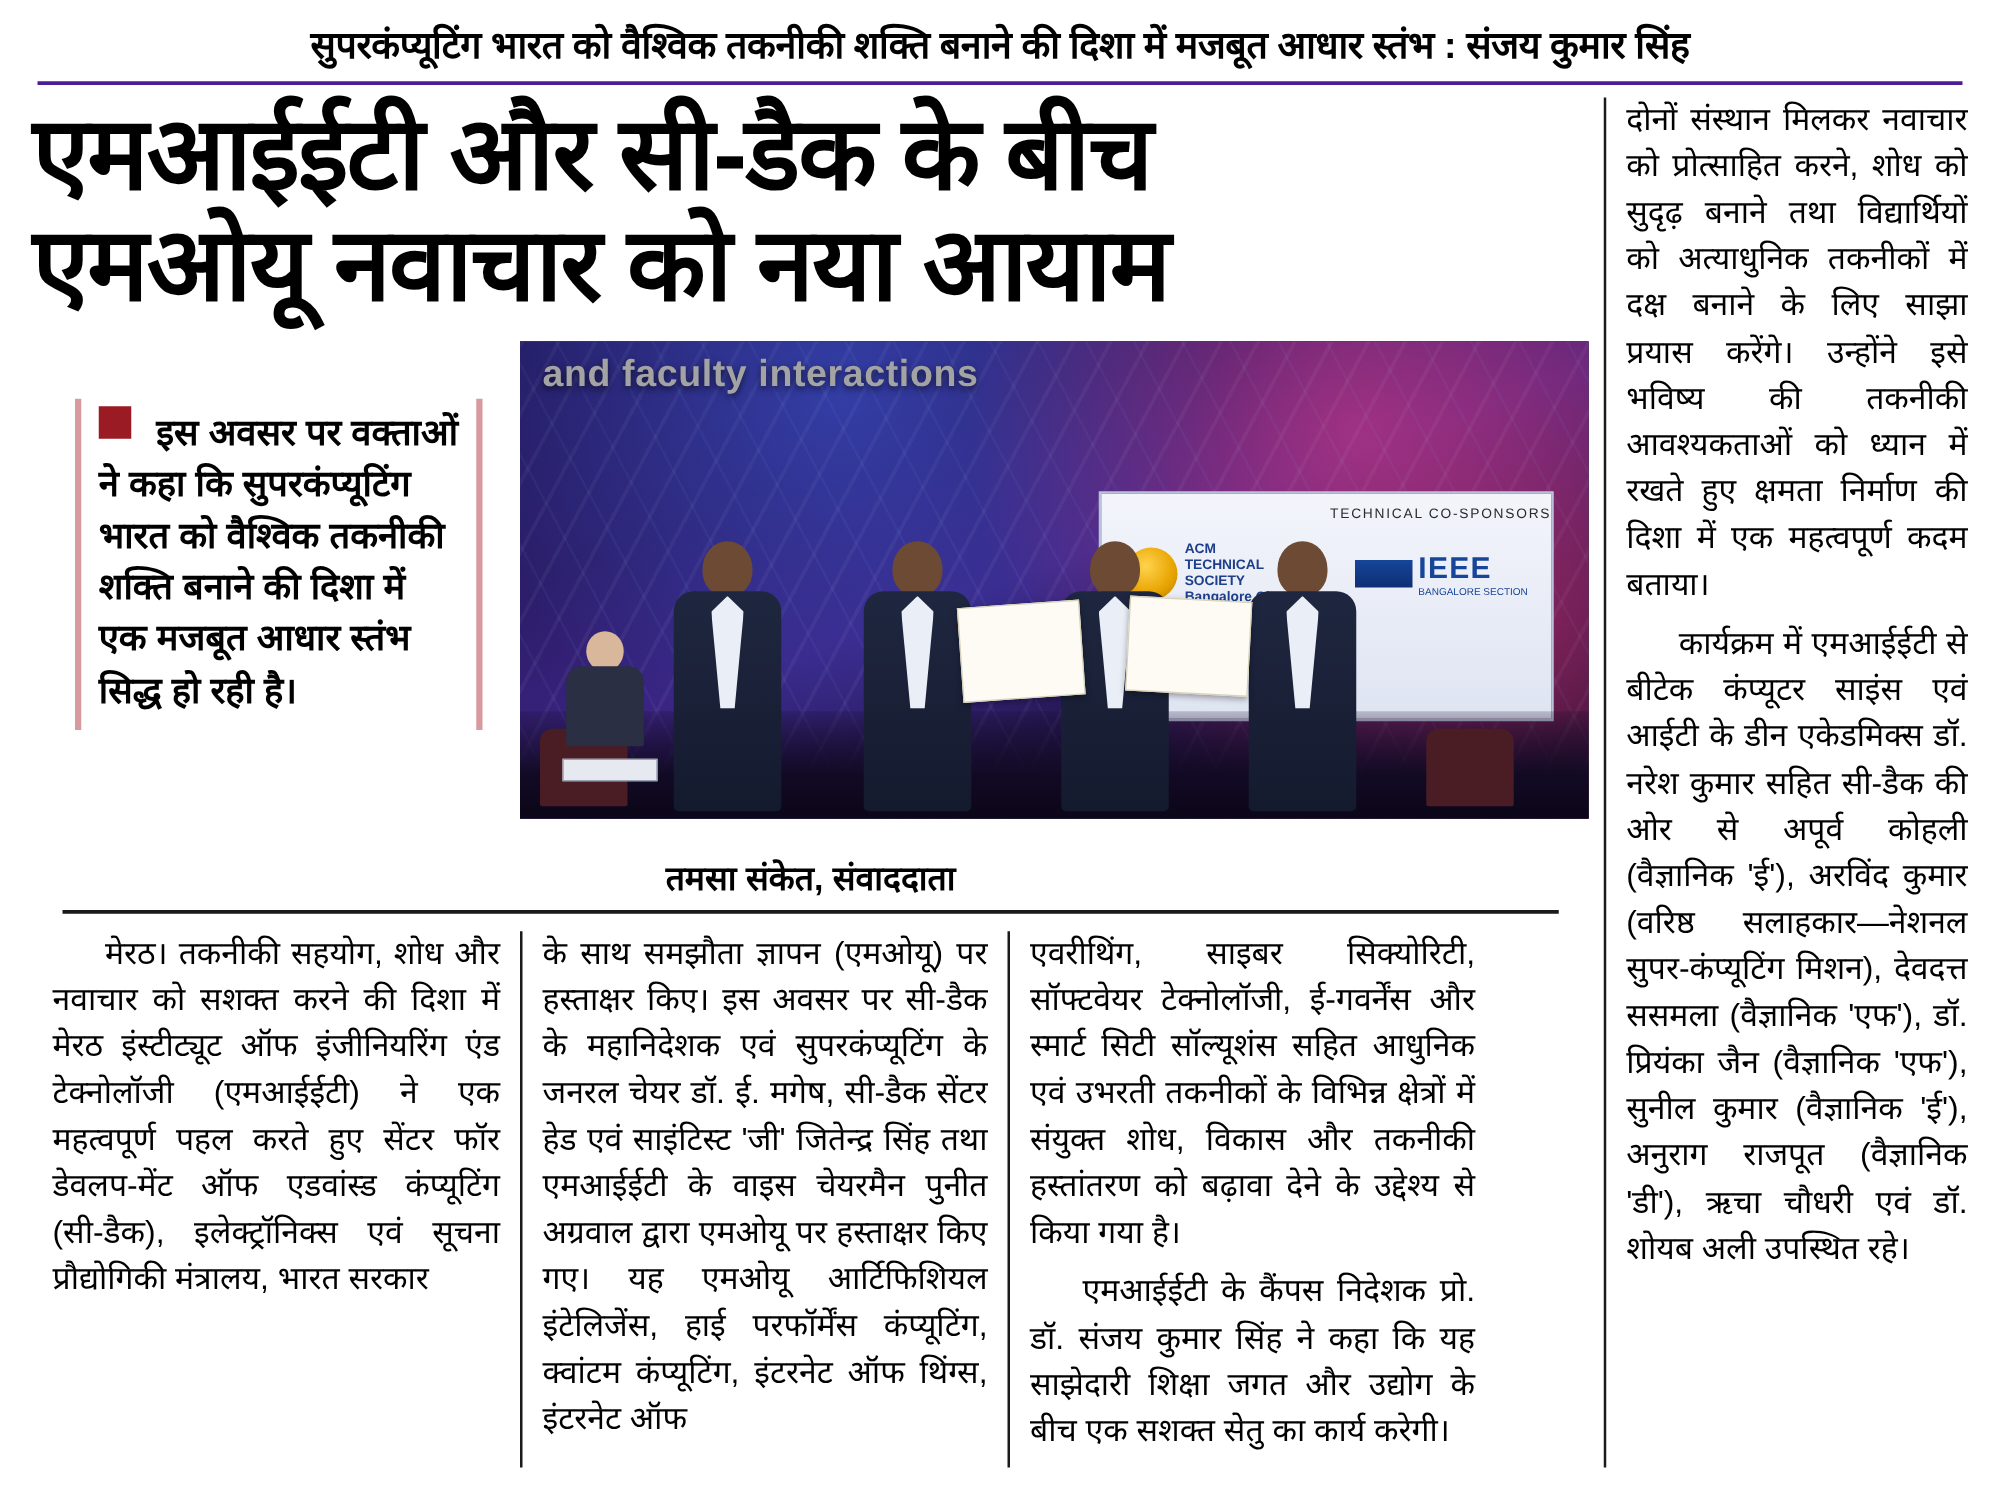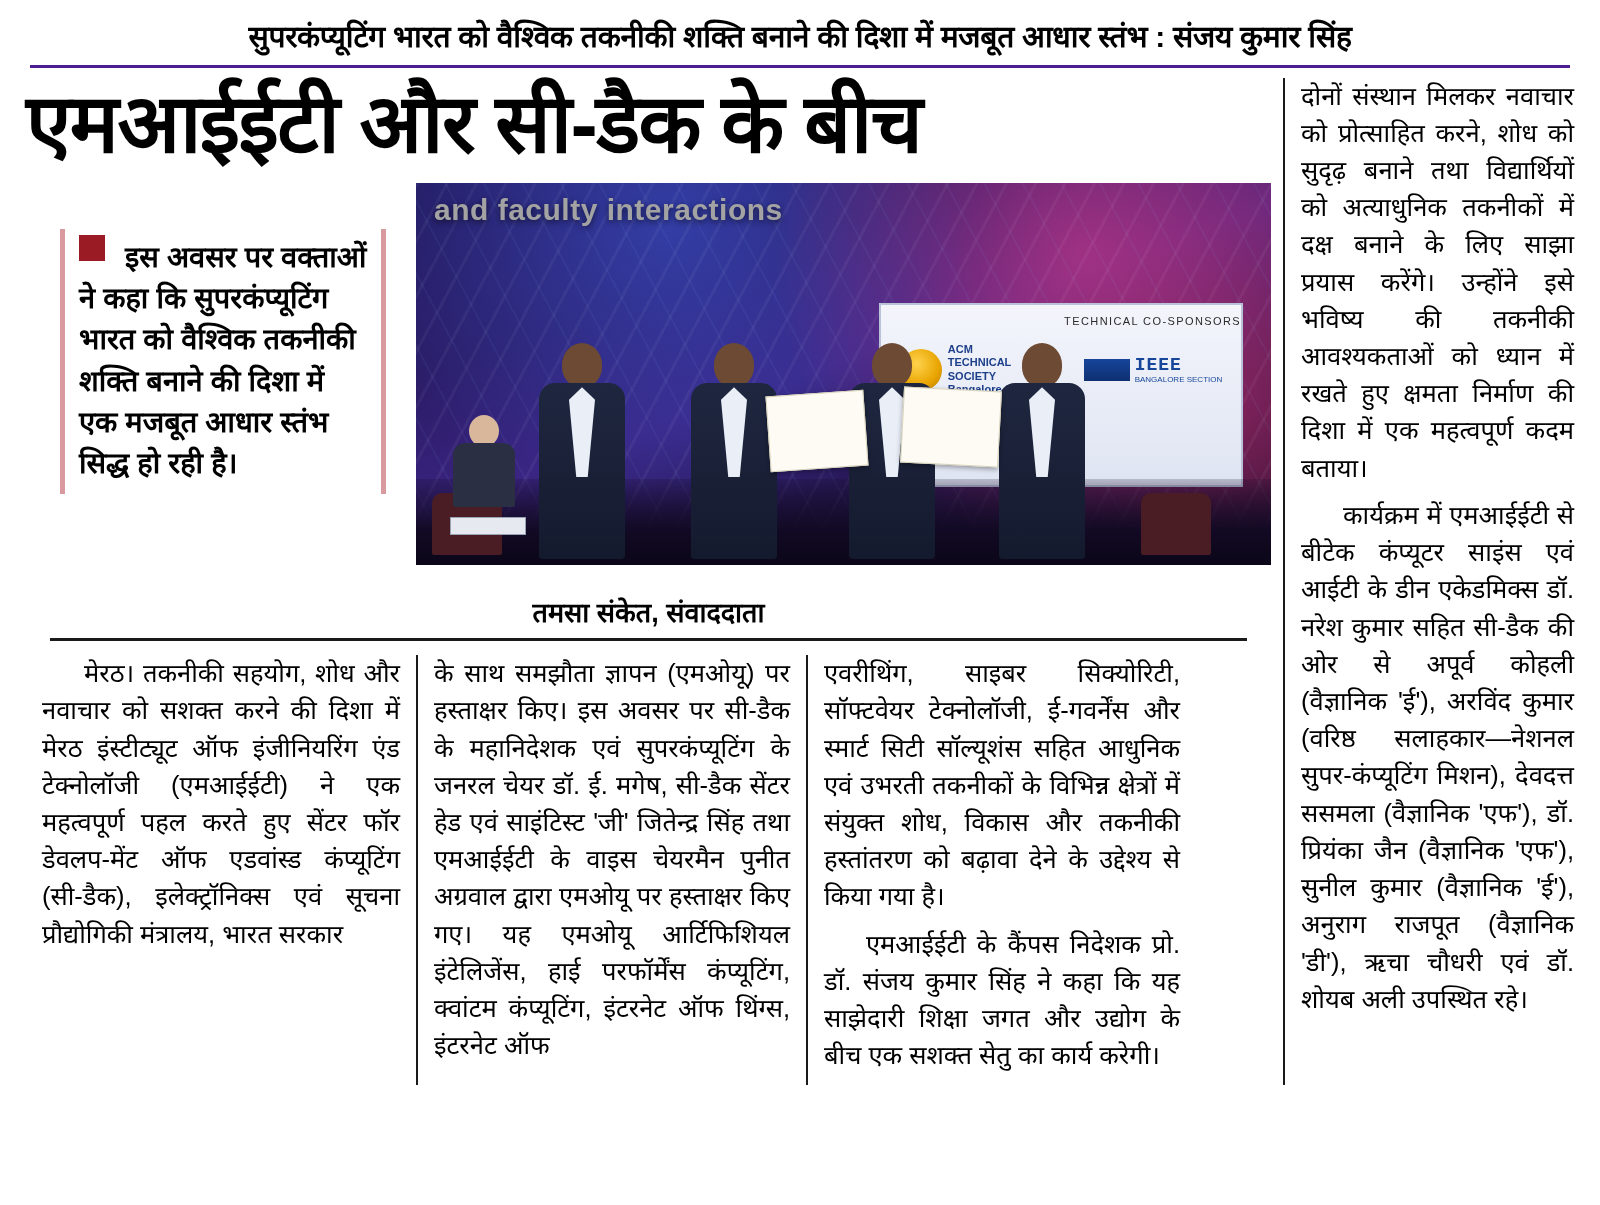--- a/index.html
+++ b/index.html
@@ -174,22 +174,22 @@
     font-size: 11px; line-height: 1.2; color: #1d3f8a; font-weight: bold;
   }
   .logo-ieee {
     display: flex; align-items: center; gap: 5px;
   }
   .ieee-mark {
     width: 46px; height: 22px;
     background: linear-gradient(180deg,#16459a 0%, #0e2f72 100%);
   }
   .ieee-text {
-    font-family: Liberation Mono, monospace;
-    font-size: 18px; font-weight: bold; color: #16459a; letter-spacing: 1px;
+    font-family: Liberation Sans, sans-serif;
+    font-size: 24px; font-weight: bold; color: #16459a; letter-spacing: 1px;
   }
   .stage-floor {
     position: absolute; left: 0; right: 0; bottom: 0; height: 86px;
     background: linear-gradient(180deg, rgba(22,12,40,0.2) 0%, #120a24 60%, #0b0618 100%);
   }
   .person {
     position: absolute;
     bottom: 6px;
     width: 92px;
     height: 216px;
@@ -295,20 +295,21 @@
 <div class="page">
 
   <div class="kicker">सुपरकंप्यूटिंग भारत को वैश्विक तकनीकी शक्ति बनाने की दिशा में मजबूत आधार स्तंभ : संजय कुमार सिंह</div>
 
   <div class="body-wrap">
 
     <div class="left-zone">
 
       <h1 class="headline">
         <span class="l1">एमआईईटी और सी-डैक के बीच</span>
+        <span class="l2">एमओयू नवाचार को नया आयाम</span>
       </h1>
 
       <div class="mid-band">
 
         <div class="quote-col">
           <div class="quote-box">
             <div class="quote-text">इस अवसर पर वक्ताओं ने कहा कि सुपरकंप्यूटिंग भारत को वैश्विक तकनीकी शक्ति बनाने की दिशा में एक मजबूत आधार स्तंभ सिद्ध हो रही है।</div>
           </div>
         </div>
 

